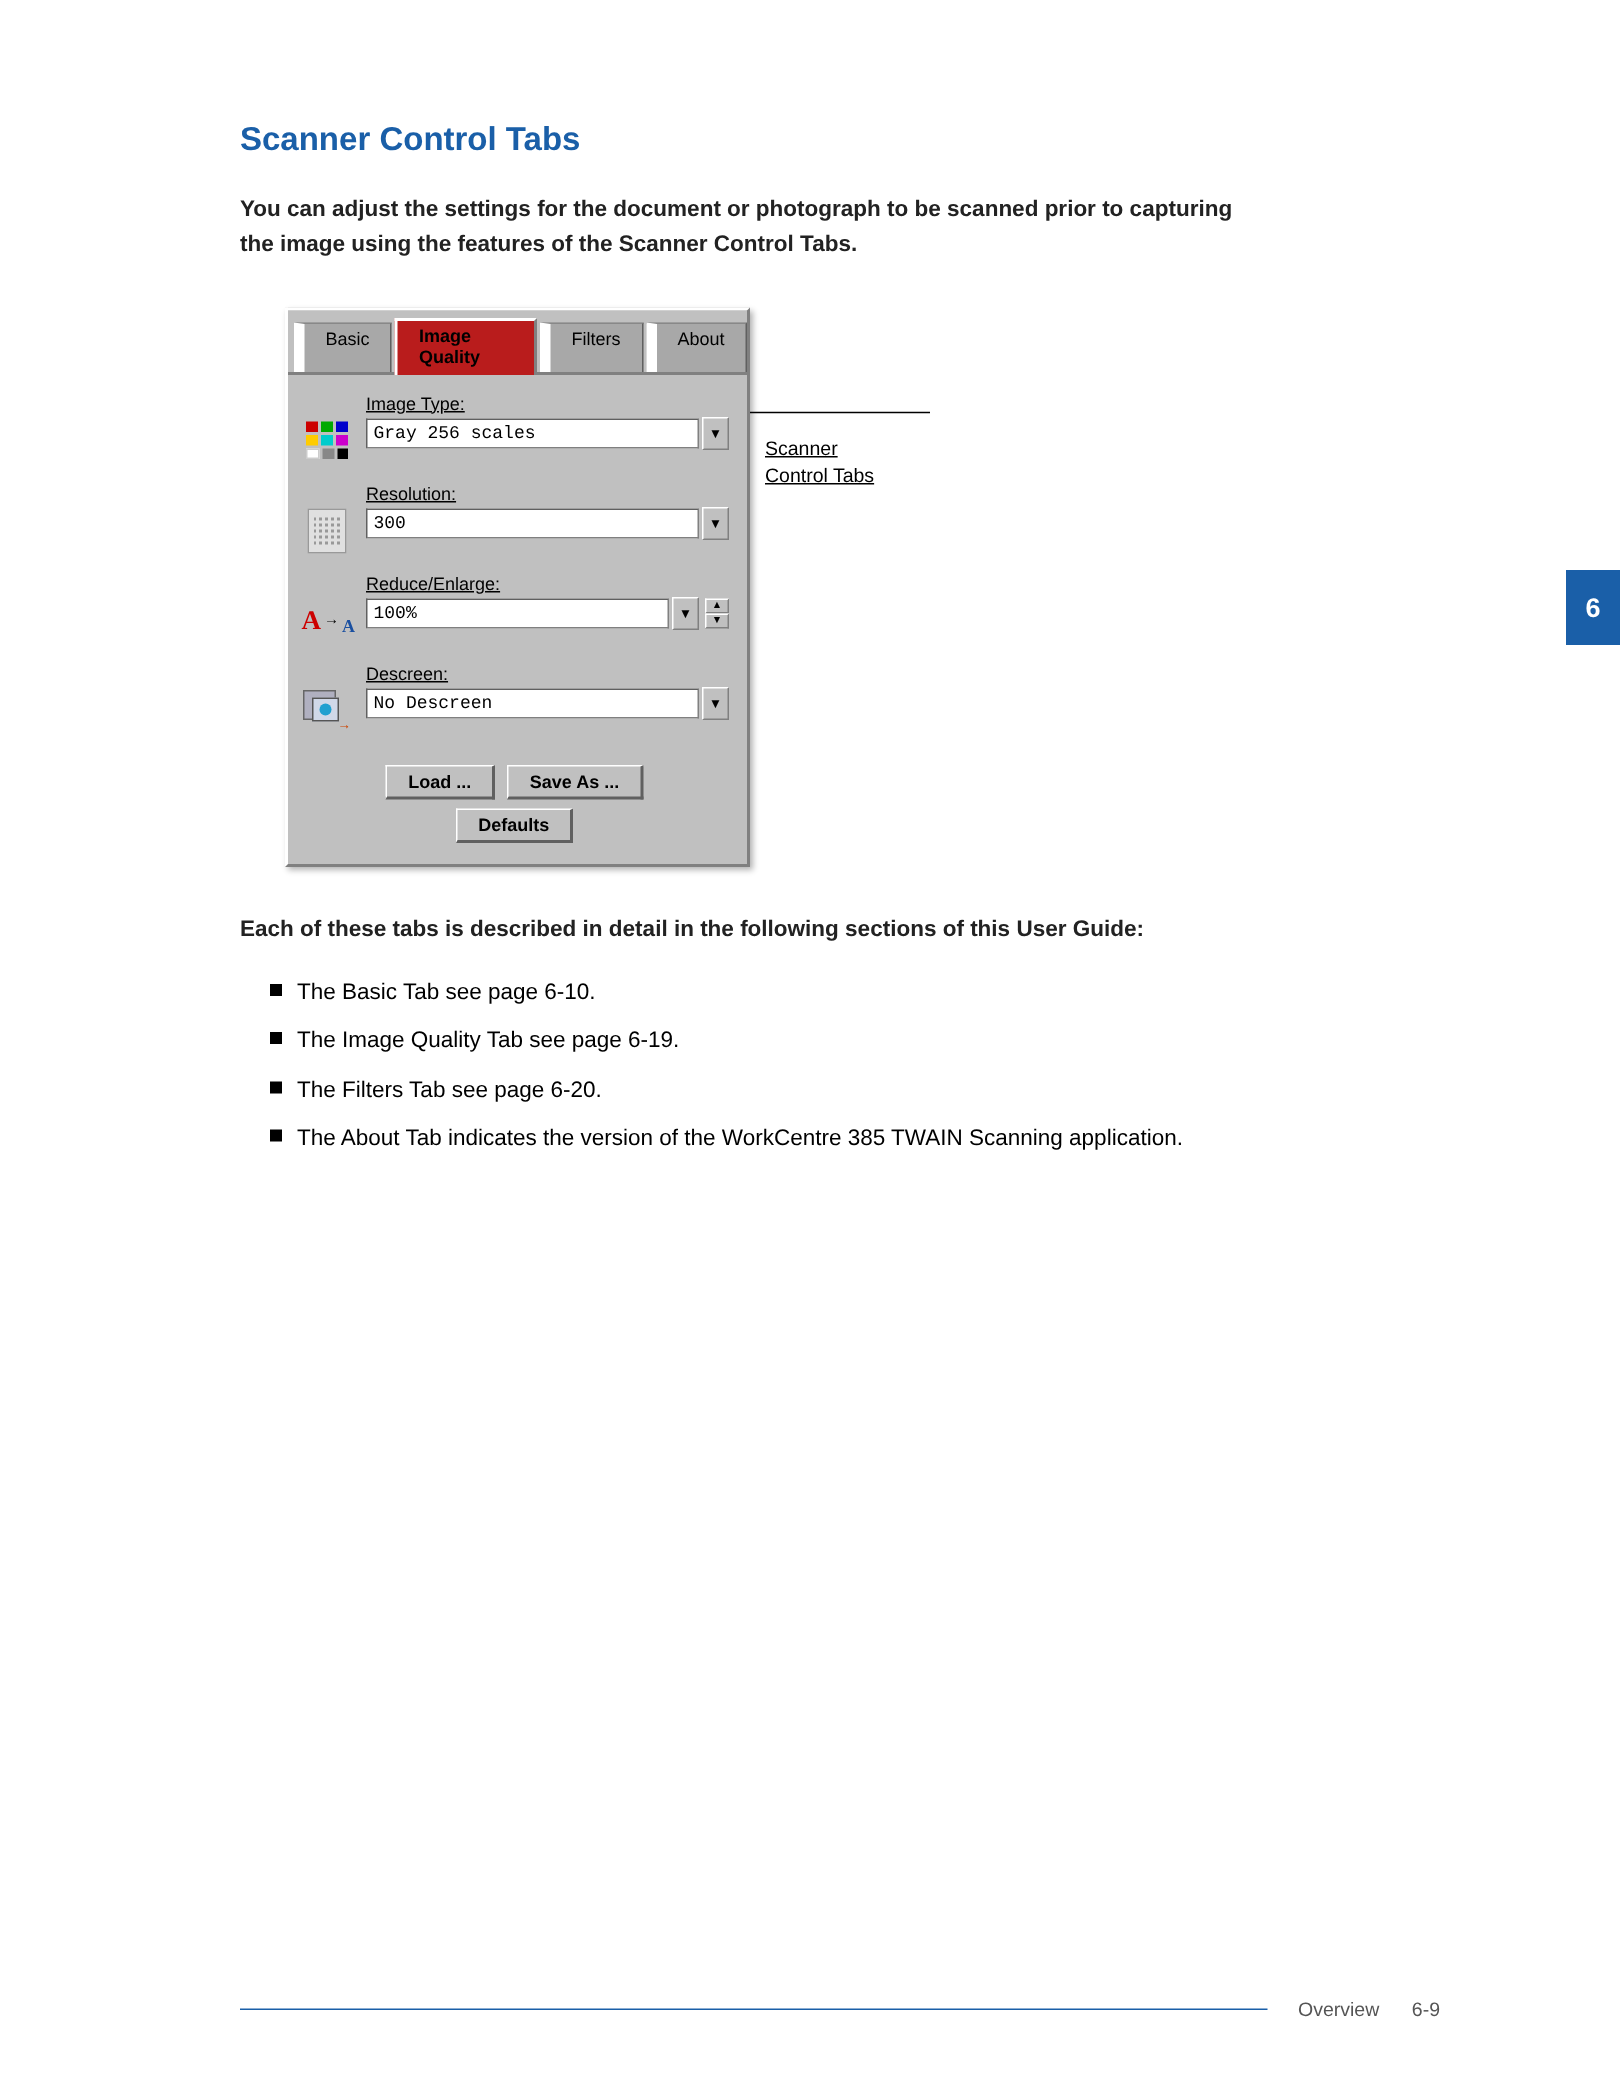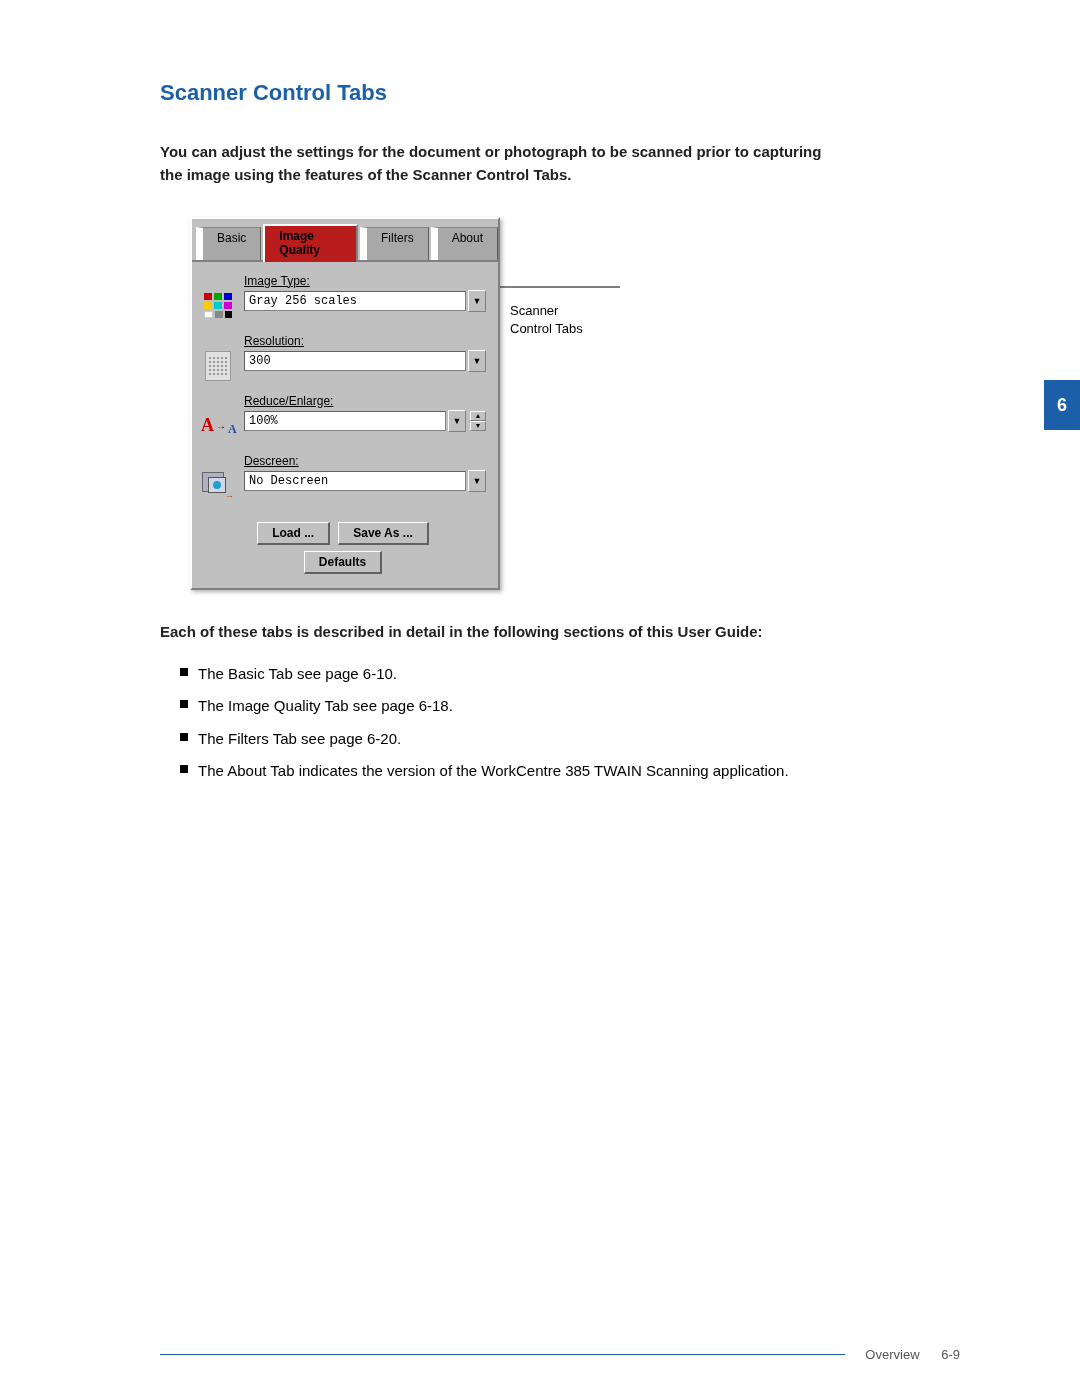--- a/index.html
+++ b/index.html
@@ -20,21 +20,21 @@
       padding: 80px 120px 80px 160px;
       position: relative;
     }
 
     
     .section-heading {
       color: #1a5fa8;
       font-size: 22px;
       font-weight: bold;
       font-family: Arial, Helvetica, sans-serif;
-      margin-bottom: 34px;
+      margin-bottom: 22px;
     }
 
     
     .body-text {
       font-family: Arial, Helvetica, sans-serif;
       font-size: 15px;
       line-height: 1.55;
       color: #222;
       margin-bottom: 20px;
       max-width: 680px;
@@ -252,21 +252,21 @@
       width: 8px;
       height: 8px;
       background: #000;
       flex-shrink: 0;
       margin-top: 5px;
     }
 
     
     .footer {
       position: absolute;
-      bottom: 35px;
+      bottom: 50px;
       left: 0;
       right: 0;
       display: flex;
       align-items: center;
       padding: 0 120px 0 160px;
     }
 
     .footer-line {
       border-top: 1px solid #1a5fa8;
       flex: 1;
@@ -500,39 +500,39 @@
           <button class="dialog-btn">Load ...</button>
           <button class="dialog-btn">Save As ...</button>
         </div>
         <div class="button-row-2">
           <button class="dialog-btn">Defaults</button>
         </div>
 
       </div>
     </div>
 
-    <div style="display:flex;flex-direction:column;align-items:flex-start;margin-top:60px;margin-left:0;">
+    <div style="display:flex;flex-direction:column;align-items:flex-start;margin-top:60px;margin-left:0;text-decoration:underline;">
       <svg width="130" height="20" class="callout-svg">
         <line x1="0" y1="10" x2="120" y2="10" stroke="#000" stroke-width="1"></line>
       </svg>
       <div class="callout-text">Scanner<br>Control Tabs</div>
     </div>
 
   </div>
 
   <p class="body-text">Each of these tabs is described in detail in the following sections of this User Guide:</p>
 
   <ul class="bullet-list">
     <li>
       <div class="bullet-square"></div>
       <span>The Basic Tab see page 6-10.</span>
     </li>
     <li>
       <div class="bullet-square"></div>
-      <span>The Image Quality Tab see page 6-18.</span>
+      <span>The Image Quality Tab see page 6-19.</span>
     </li>
     <li>
       <div class="bullet-square"></div>
       <span>The Filters Tab see page 6-20.</span>
     </li>
     <li>
       <div class="bullet-square"></div>
       <span>The About Tab indicates the version of the WorkCentre 385 TWAIN Scanning application.</span>
     </li>
   </ul>

